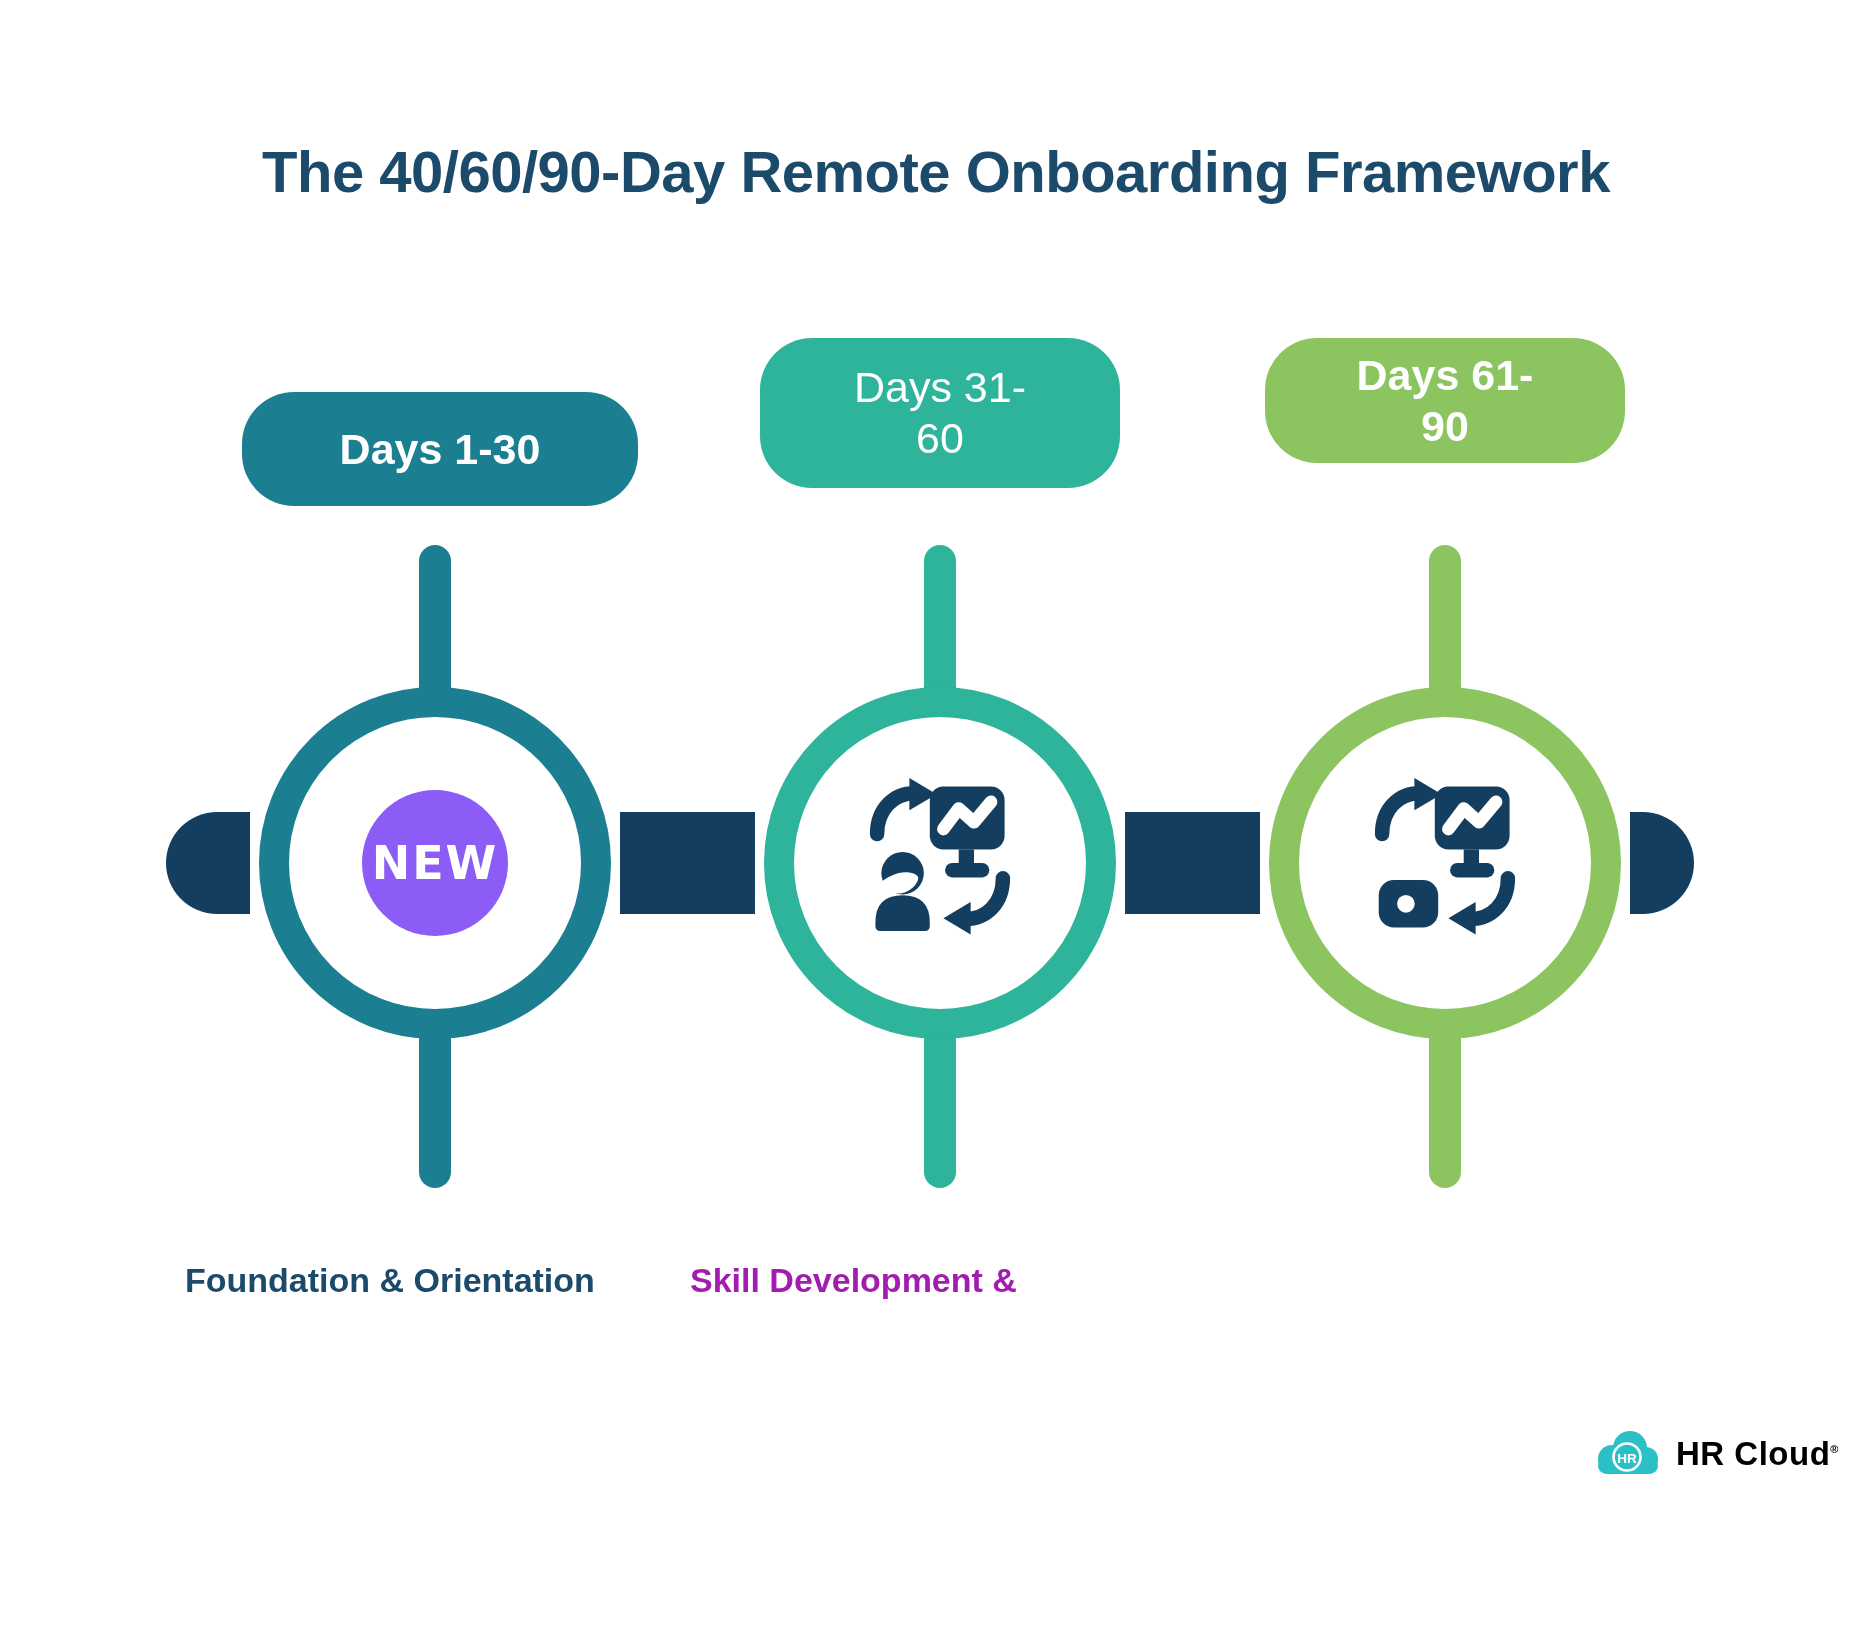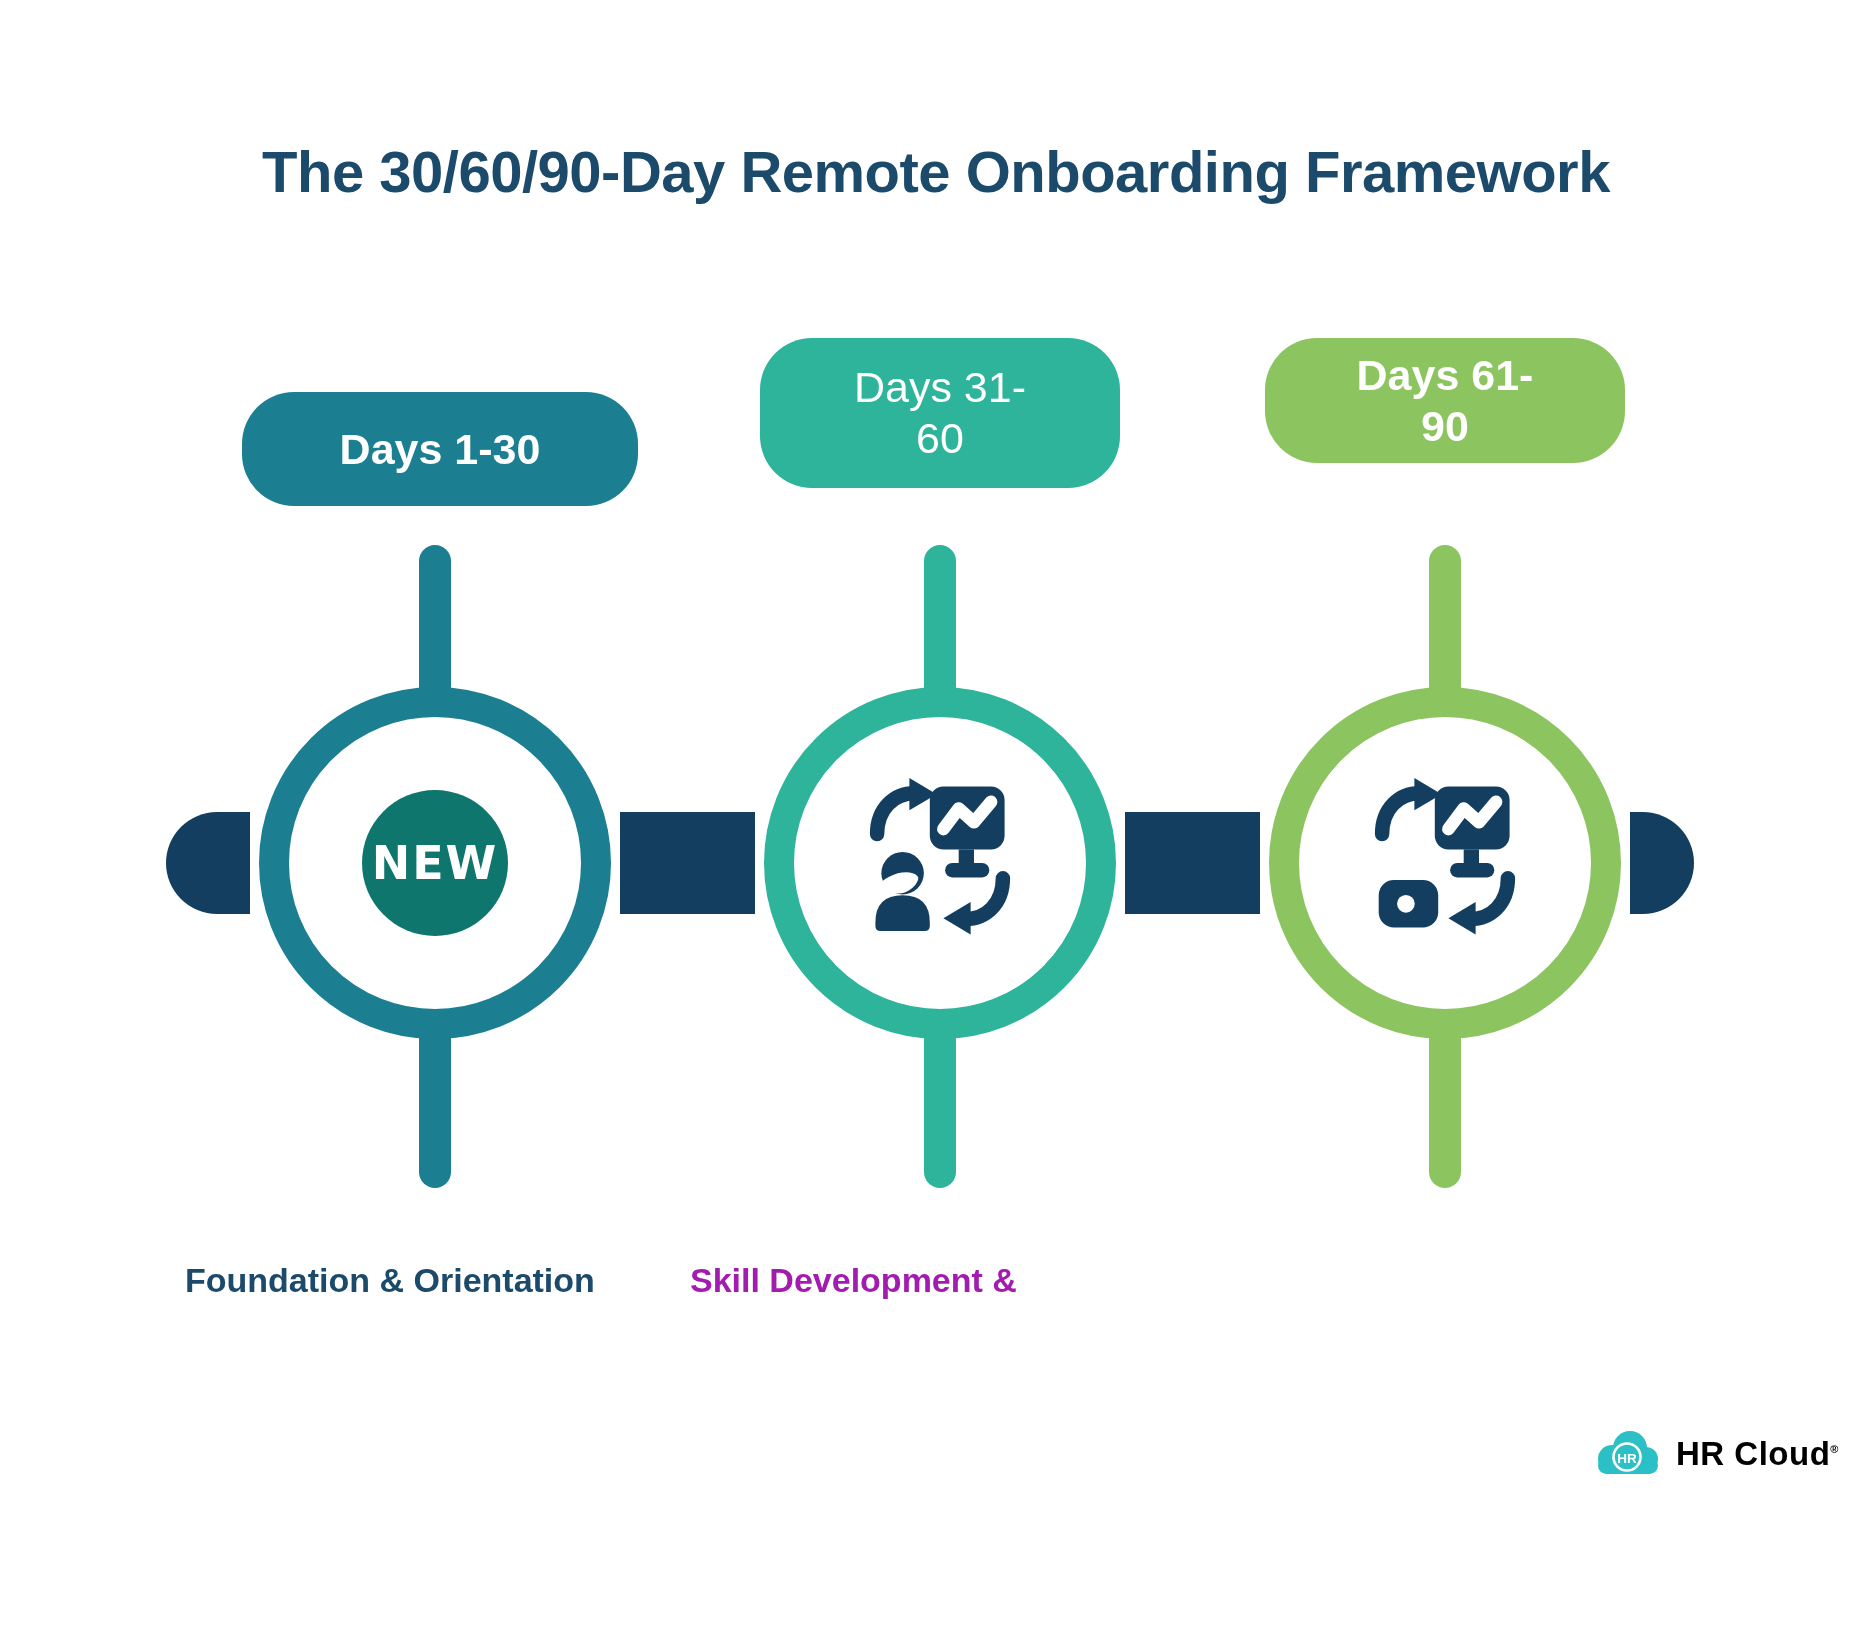--- a/index.html
+++ b/index.html
@@ -76,35 +76,35 @@
   
   .logo { position: absolute; left: 1592px; top: 1428px; display: flex; align-items: center; }
   .logo-wordmark { font-size: 33px; font-weight: 700; margin-left: 10px; letter-spacing: 0.5px; }
   .logo-wordmark sup { font-size: 11px; font-weight: 700; vertical-align: super; }
 </style>
 </head>
 <body>
 
 <div class="canvas">
 
-  <h1 class="title" style="color: rgb(27, 74, 107);">The 30/60/90-Day Remote Onboarding Framework</h1>
+  <h1 class="title" style="color: rgb(27, 74, 107);">The 40/60/90-Day Remote Onboarding Framework</h1>
 
   <div class="bar seg-a" style="background-color: rgb(20, 62, 95);"></div>
   <div class="bar seg-b" style="background-color: rgb(20, 62, 95);"></div>
   <div class="bar seg-c" style="background-color: rgb(20, 62, 95);"></div>
   <div class="bar seg-d" style="background-color: rgb(20, 62, 95);"></div>
 
   <div class="pill pill-1" style="background-color: rgb(27, 127, 145);">
     <span class="pill-line">Days 1-30</span>
 
   </div>
   <div class="stem stem-top s1" style="background-color: rgb(27, 127, 145);"></div>
   <div class="stem stem-bottom s1" style="background-color: rgb(27, 127, 145);"></div>
   <div class="ring r1" style="border-color: rgb(27, 127, 145);"></div>
-  <div class="new-disc" style="background-color: #0f766e; align-items: center;">
+  <div class="new-disc" style="background-color: #8b5cf6; align-items: center;">
     <span class="new-text">NEW</span>
   </div>
   <div class="stage-label l1" style="color: rgb(27, 74, 107);">
     <div class="label-line">Foundation &amp; Orientation</div>
 
   </div>
 
   <div class="pill pill-2" style="background-color: rgb(45, 180, 154);">
     <span class="pill-line">Days 31-</span>
     <span class="pill-line">60</span>

